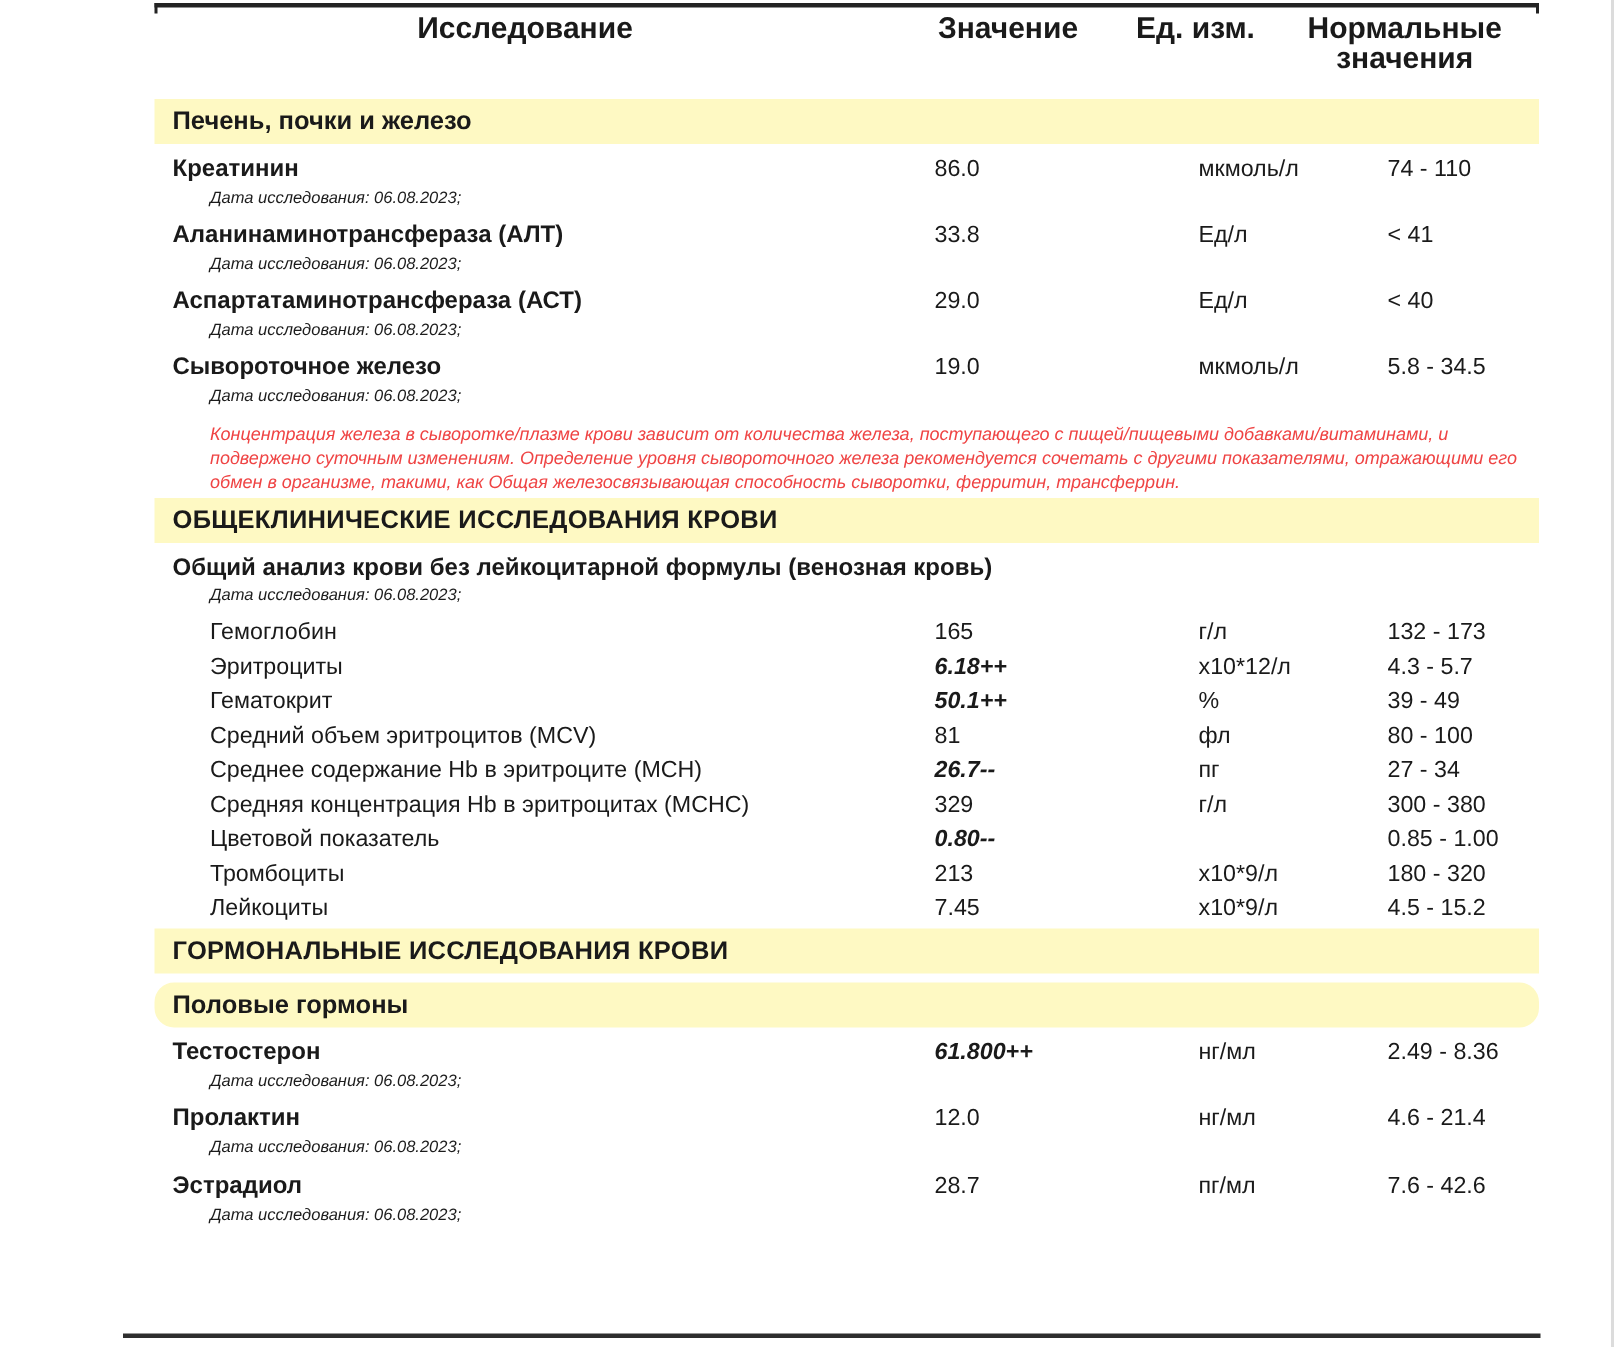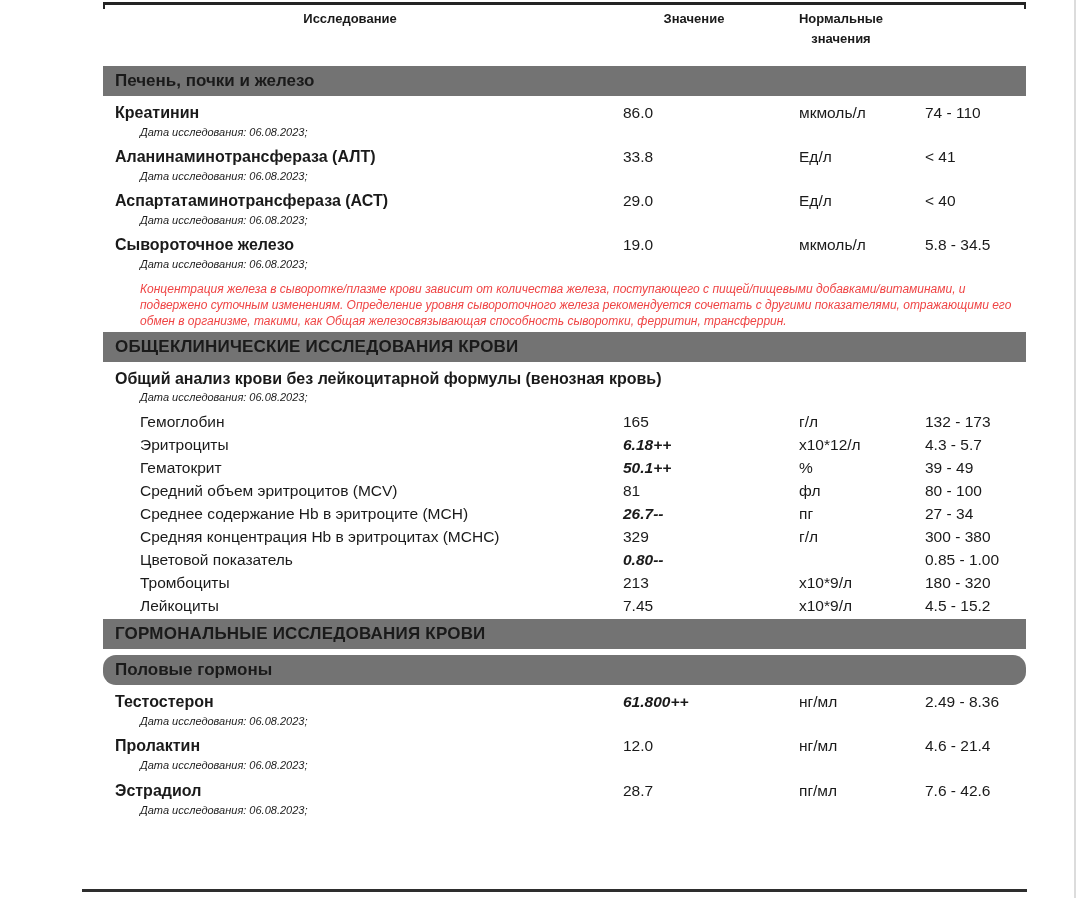--- a/index.html
+++ b/index.html
@@ -9,25 +9,25 @@
     font-family:"Liberation Sans","DejaVu Sans",sans-serif;
     -webkit-font-smoothing:antialiased;
   }
   .content{position:relative;margin-left:103px;width:923px;}
   .top-rule{
     margin-top:2px;height:7px;box-sizing:border-box;
     border-top:3px solid #232323;border-left:2px solid #232323;border-right:2px solid #232323;
   }
   .grid{display:grid;grid-template-columns:494px 150px 100px 179px;}
   
-  .thead{font-weight:bold;font-size:13px;line-height:20px;gap:22px;}
+  .thead{font-weight:bold;font-size:20px;line-height:20px;}
   .thead .c{text-align:center;}
   
   .band{
-    margin-top:17px;height:30px;line-height:30px;background:#737373;
+    margin-top:17px;height:30px;line-height:30px;background:#fef9c3;
     font-weight:bold;font-size:17px;padding-left:12px;box-sizing:border-box;
   }
   .band.major{letter-spacing:0.2px;}
   
   .row{line-height:19px;gap:26px;}
   .row .name{font-weight:bold;font-size:16px;padding-left:12px;}
   .row .val,.row .unit,.row .norm{font-size:15.5px;text-align:left;}
   .date{
     margin-left:37px;margin-top:4px;font-style:italic;font-size:11px;line-height:13px;color:#1c1c1c;
   }
@@ -49,20 +49,21 @@
 </head>
 <body>
 
 <div class="content">
 
   <div class="top-rule"></div>
 
   <div class="grid thead">
     <div class="c">Исследование</div>
     <div class="c">Значение</div>
+    <div class="c">Ед. изм.</div>
     <div class="c">Нормальные значения</div>
   </div>
 
   <div class="band">Печень, почки и железо</div>
 
   <div class="grid row mt7">
     <div class="name">Креатинин</div>
     <div class="val">86.0</div>
     <div class="unit">мкмоль/л</div>
     <div class="norm">74 - 110</div>

